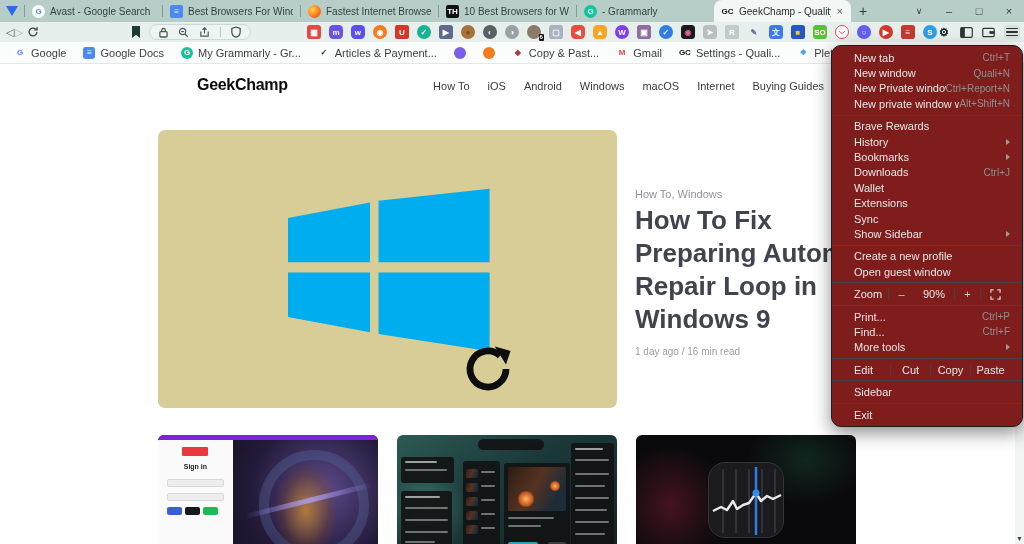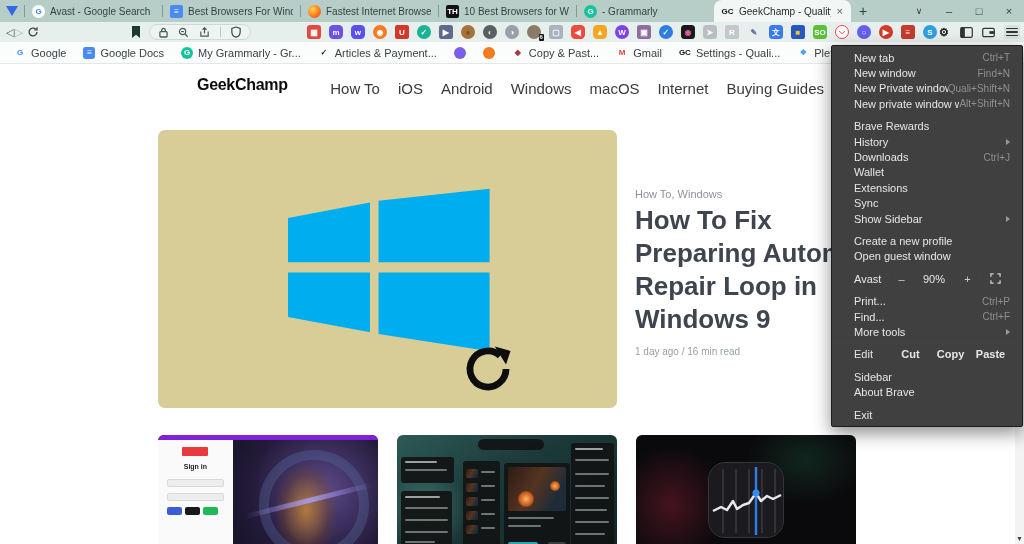--- a/index.html
+++ b/index.html
@@ -39,21 +39,21 @@
   .hamburger i { display:block; height:1.6px; background:#333; border-radius:1px; }
 
   
   .bmbar { height:22px; background:#fbfdfc; border-bottom:1px solid #e3e8e6; display:flex; align-items:center; gap:17px; padding:0 14px; font-size:11px; color:#3a3f44; white-space:nowrap; overflow:hidden; }
   .bm { display:flex; align-items:center; gap:5px; }
   .bmi { width:12px; height:12px; display:flex; align-items:center; justify-content:center; font-size:8px; font-weight:bold; border-radius:50%; flex:0 0 12px; }
 
   
   .page { position:relative; height:480px; background:#fff; overflow:hidden; }
   .site-logo { position:absolute; left:197px; top:12px; font-size:16px; font-weight:800; letter-spacing:-.3px; color:#0c0c0c; }
-  .site-nav { position:absolute; right:200px; top:16px; display:flex; gap:18px; font-size:15px; color:#3b3b3b; }
+  .site-nav { position:absolute; right:200px; top:16px; display:flex; gap:18px; font-size:11px; color:#3b3b3b; }
   .hero { position:absolute; left:158px; top:66px; width:459px; height:278px; background:#d8cd97; border-radius:7px; }
   .winlogo { position:absolute; left:130px; top:40px; width:205px; height:200px; }
   .refresh { position:absolute; left:303px; top:212px; width:54px; height:54px; }
 
   .art-cat { position:absolute; left:635px; top:124px; font-size:11px; color:#8d939c; }
   .art-title { position:absolute; left:635px; top:140px; width:200px; font-size:26px; line-height:33px; font-weight:bold; color:#3e454f; }
   .art-title div { white-space:nowrap; overflow:hidden; }
   .art-meta { position:absolute; left:635px; top:282px; font-size:10px; color:#9aa0a8; }
 
   
@@ -88,31 +88,31 @@
   .t-stocks .rblob { position:absolute; left:-20px; top:10px; width:110px; height:120px; background:radial-gradient(ellipse, rgba(140,30,50,.45), transparent 70%); }
   .t-stocks .gblob { position:absolute; right:-10px; top:-20px; width:120px; height:90px; background:radial-gradient(ellipse, rgba(30,90,60,.35), transparent 70%); }
   .t-stocks .appicon { position:absolute; left:50%; top:50%; transform:translate(-50%,-50%); width:76px; height:76px; background:#1b1b1f; border:1px solid #33333a; border-radius:17px; overflow:hidden; }
 
   
   .scrollbar { position:absolute; right:0; top:0; width:9px; height:480px; background:#f2f4f3; }
   .scrollbar .thumbbar { position:absolute; top:40px; left:1.5px; width:6px; height:120px; background:#d4d8d6; border-radius:3px; }
   .scrollbar .down { position:absolute; bottom:2px; left:0; width:9px; text-align:center; font-size:7px; color:#444; }
 
   
-  .menu { position:absolute; left:831px; top:45px; width:192px; background:#404040; border:1px solid #1d1d1d; border-radius:2px; box-shadow:0 6px 18px rgba(0,0,0,.45); padding:4px 0; z-index:50; font-size:11px; color:#e6e6e6; }
+  .menu { position:absolute; left:831px; top:45px; width:192px; background:#7f1d1d; border:1px solid #1d1d1d; border-radius:10px; box-shadow:0 6px 18px rgba(0,0,0,.45); padding:4px 0; z-index:50; font-size:11px; color:#e6e6e6; }
   .mrow { height:15.4px; display:flex; align-items:center; padding:0 12px 0 22px; }
   .mrow .lbl { flex:1; white-space:nowrap; overflow:hidden; }
   .mrow .sc { color:#8f8f8f; font-size:10px; }
   .msep { height:1px; background:#424242; margin:3px 0; }
   .arrow { width:0; height:0; border-left:4px solid #9a9a9a; border-top:3.5px solid transparent; border-bottom:3.5px solid transparent; }
   .mzoom .lbl { flex:1; }
   .mzoom .zbtn { width:26px; text-align:center; color:#cfcfcf; border-left:1px solid #424242; }
   .mzoom .zval { width:40px; text-align:center; }
   .mzoom .zfs { width:30px; display:flex; justify-content:center; border-left:1px solid #424242; }
-  .medit .mcell { width:40px; text-align:center; border-left:1px solid #424242;font-weight:bold; }
+  .medit .mcell { width:40px; text-align:center; border-left:1px solid #424242; }
 </style>
 </head>
 <body>
 
 <div class="app">
 
   <div class="tabstrip">
     <div class="brave-logo">
         <i></i>
       </div>
@@ -430,39 +430,43 @@
     </div>
   </div>
 
   <div class="menu" id="menu">
       <div class="mrow">
         <span class="lbl">New tab</span>
         <span class="sc">Ctrl+T</span>
       </div>
       <div class="mrow">
         <span class="lbl">New window</span>
-        <span class="sc">Find+N</span>
+        <span class="sc">Quali+N</span>
       </div>
       <div class="mrow">
         <span class="lbl">New Private window</span>
-        <span class="sc">Quali+Shift+N</span>
+        <span class="sc">Ctrl+Report+N</span>
       </div>
       <div class="mrow">
         <span class="lbl">New private window with Tor</span>
         <span class="sc">Alt+Shift+N</span>
       </div>
       <div class="msep"></div>
       <div class="mrow">
         <span class="lbl">Brave Rewards</span>
       </div>
       <div class="mrow">
         <span class="lbl">History</span>
         <span class="arrow"></span>
       </div>
       <div class="mrow">
+        <span class="lbl">Bookmarks</span>
+        <span class="arrow"></span>
+      </div>
+      <div class="mrow">
         <span class="lbl">Downloads</span>
         <span class="sc">Ctrl+J</span>
       </div>
       <div class="mrow">
         <span class="lbl">Wallet</span>
       </div>
       <div class="mrow">
         <span class="lbl">Extensions</span>
       </div>
       <div class="mrow">
@@ -474,21 +478,21 @@
       </div>
       <div class="msep"></div>
       <div class="mrow">
         <span class="lbl">Create a new profile</span>
       </div>
       <div class="mrow">
         <span class="lbl">Open guest window</span>
       </div>
       <div class="msep"></div>
       <div class="mrow mzoom">
-        <span class="lbl">Avast</span>
+        <span class="lbl">Zoom</span>
         <span class="zbtn">–</span>
         <span class="zval">90%</span>
         <span class="zbtn">+</span>
         <span class="zfs">
           <svg width="11" height="11" viewBox="0 0 12 12">
             <path d="M1 4V1h3M8 1h3v3M11 8v3H8M4 11H1V8" fill="none" stroke="#cfcfcf" stroke-width="1.4"></path>
           </svg>
         </span>
       </div>
       <div class="msep"></div>
@@ -508,22 +512,19 @@
       <div class="mrow medit">
         <span class="lbl">Edit</span>
         <span class="mcell">Cut</span>
         <span class="mcell">Copy</span>
         <span class="mcell">Paste</span>
       </div>
       <div class="msep"></div>
       <div class="mrow">
         <span class="lbl">Sidebar</span>
       </div>
-      <div class="mrow">
-        <span class="lbl">About Brave</span>
-      </div>
       <div class="msep"></div>
       <div class="mrow">
         <span class="lbl">Exit</span>
       </div>
     </div>
 
 </div>
 
 </body></html>

